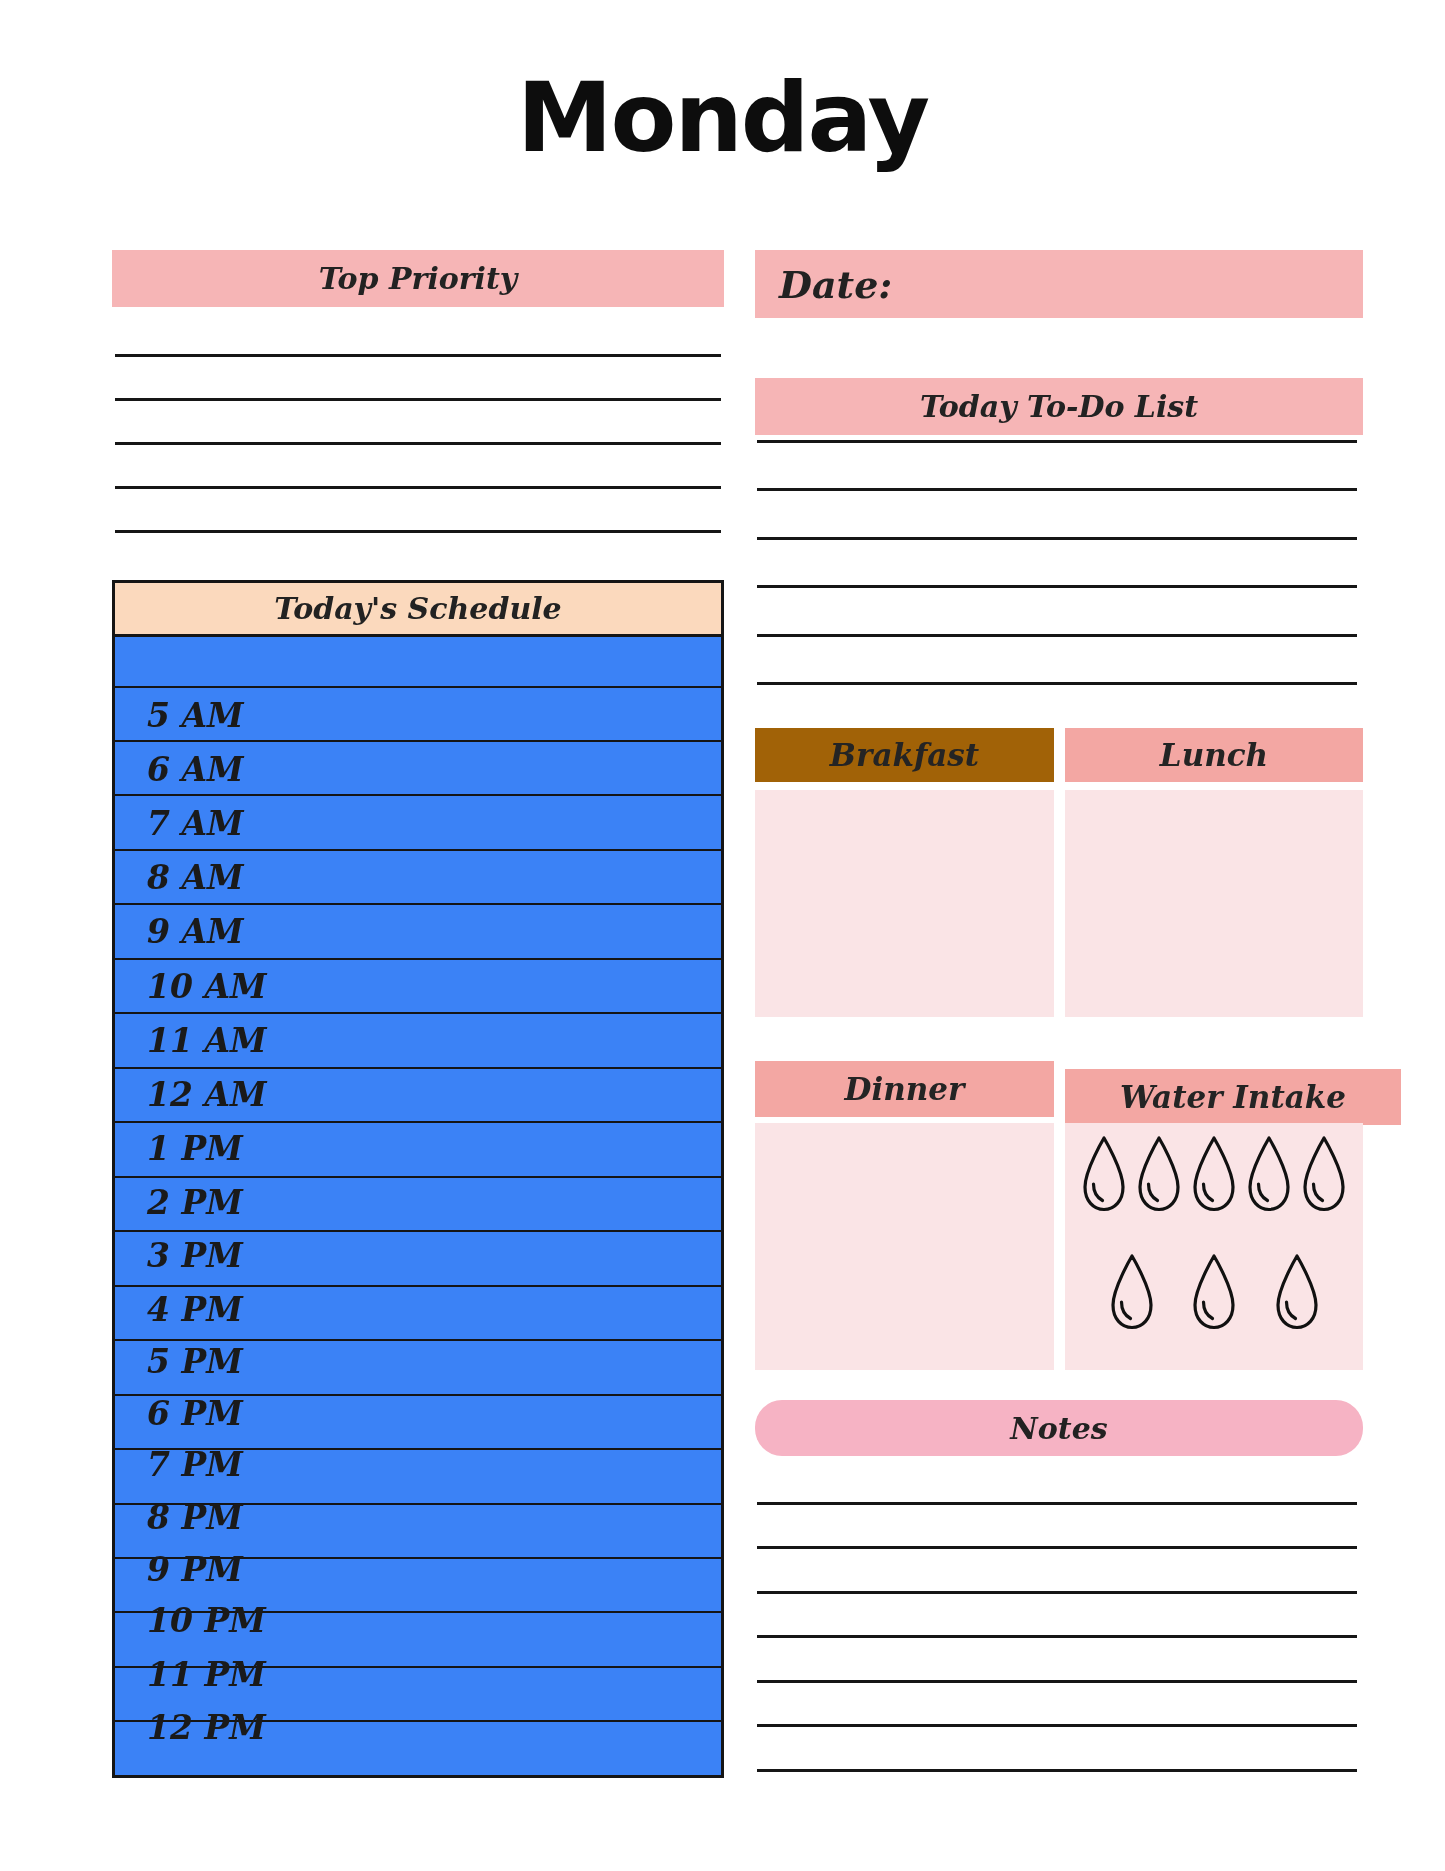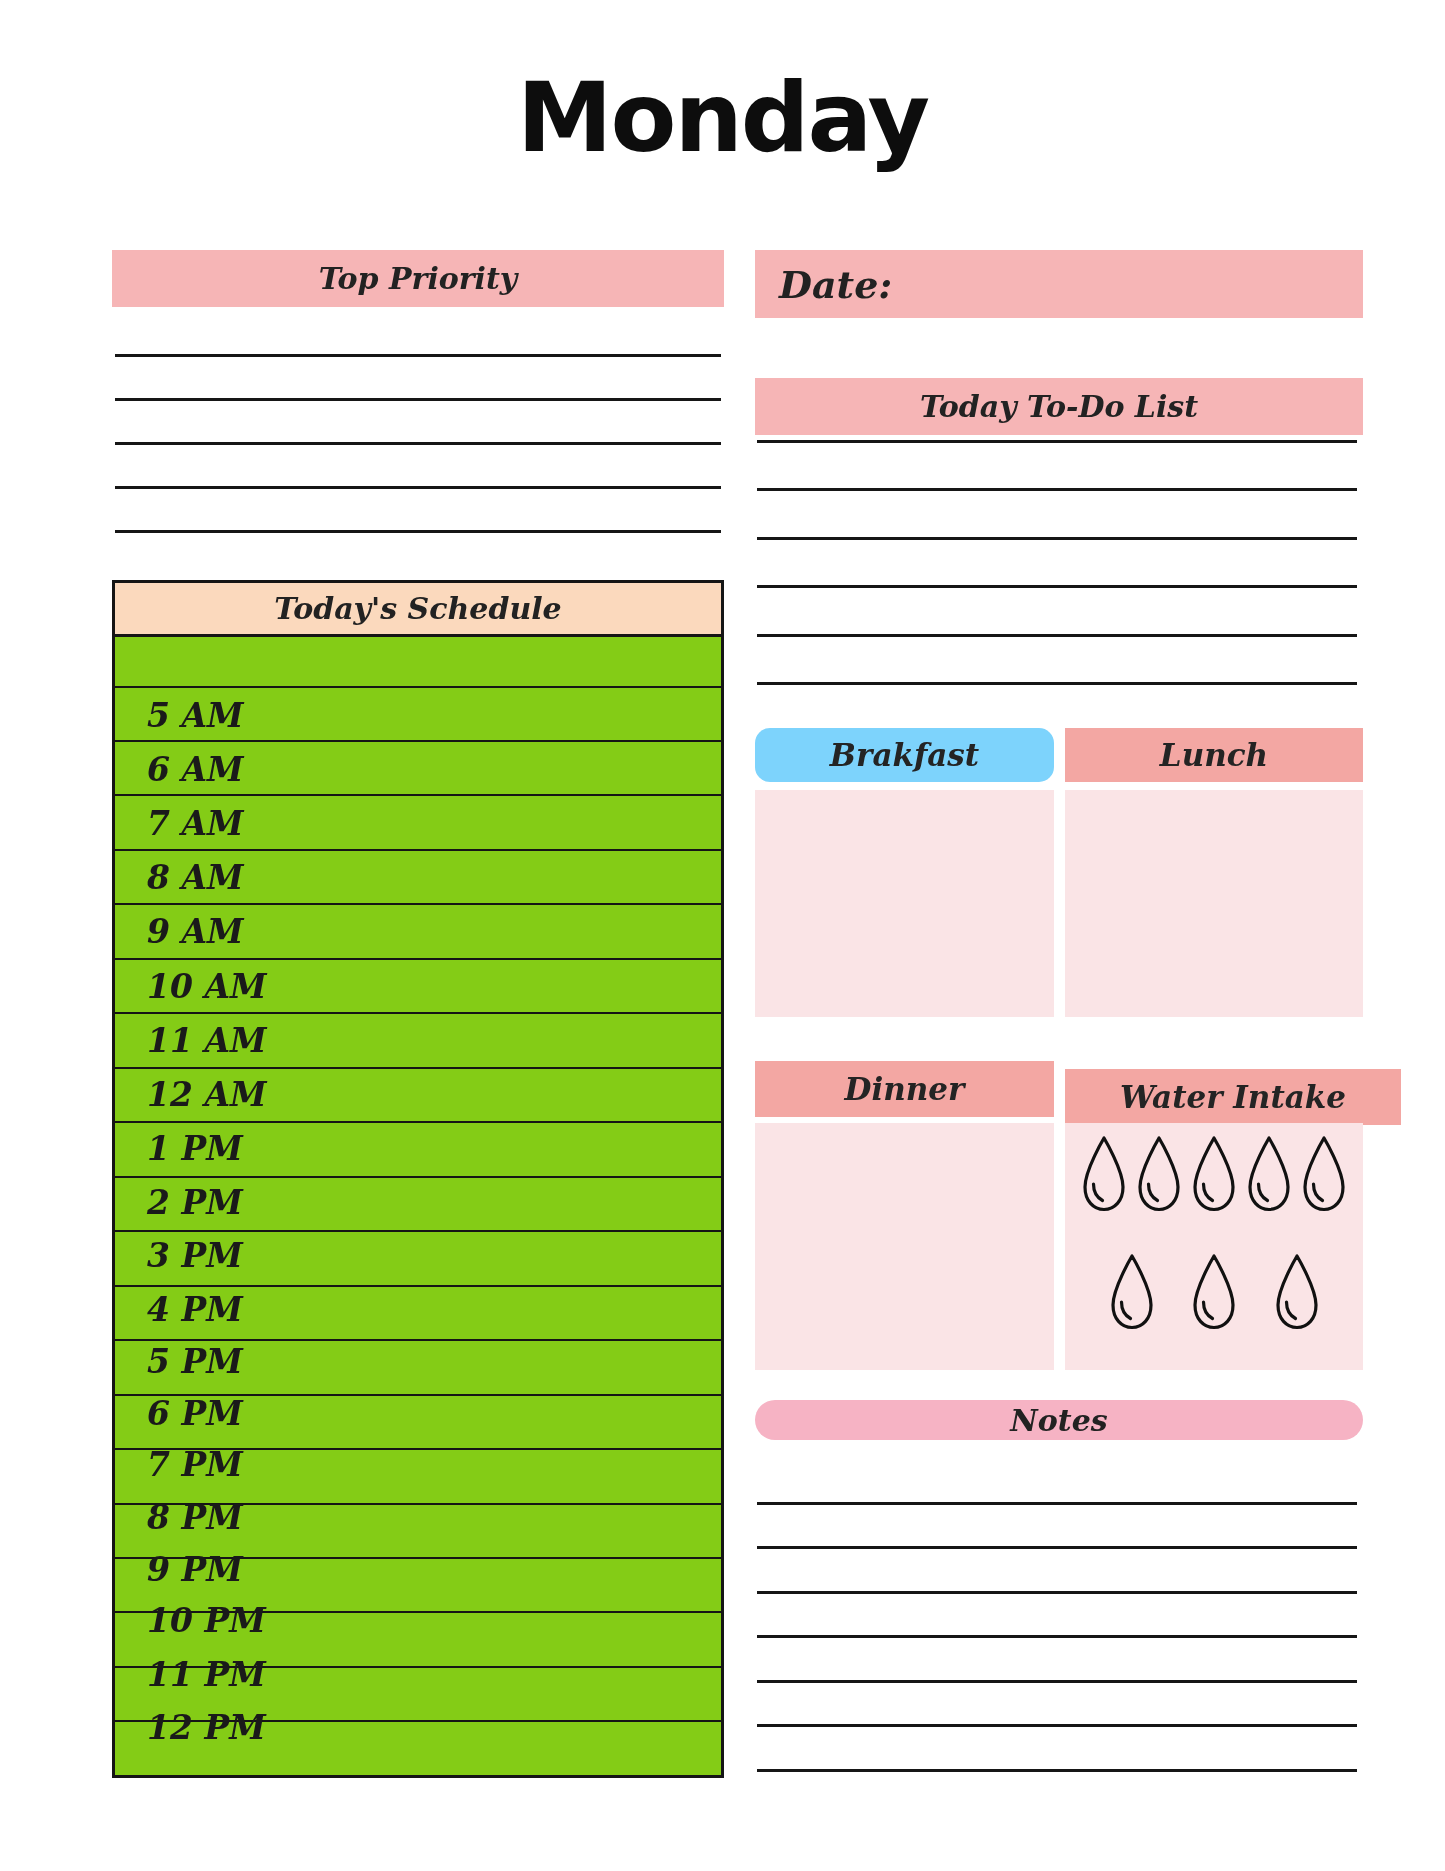--- a/index.html
+++ b/index.html
@@ -21,36 +21,36 @@
 
   
   .banner {
     display:flex; align-items:center; justify-content:center;
     font-style:italic; font-weight:700; font-size:30px; color:#222;
   }
   .tp-banner   { left:112px; top:250px; width:612px; height:57px; }
   .date-banner { left:755px; top:250px; width:608px; height:68px;
                  justify-content:flex-start; padding-left:24px; font-size:38px; }
   .todo-banner { left:755px; top:330px; width:608px; height:57px; }
-  .notes-banner{ left:755px; top:1400px; width:608px; height:40px;border-radius:27px; }
+  .notes-banner{ left:755px; top:1400px; width:608px; height:56px;border-radius:27px; }
 
   
   .lines { display:flex; flex-direction:column; }
   .wline { border-bottom:3px solid #161616; }
   .tp-lines    { left:115px; top:313px; width:606px; }
   .tp-lines    .wline { height:44px; }
   .todo-lines  { left:757px; top:394px; width:600px; }
   .todo-lines  .wline { height:48.5px; }
   .notes-lines { left:757px; top:1460px; width:600px; }
   .notes-lines .wline { height:44.5px; }
 
   
   .schedule {
     left:112px; top:580px; width:612px; height:1198px;
-    border:3px solid #151515; background:#84cc16;
+    border:3px solid #151515; background:#3b82f6;
     display:flex; flex-direction:column;
   }
   .sch-header {
     height:54px; flex:none; border-bottom:3px solid #151515;
     display:flex; align-items:center; justify-content:center;
     font-style:italic; font-weight:700; font-size:30px; color:#222;
   }
   .sch-empty { height:48.5px; flex:none; }
   .sched-rows { flex:1; display:flex; flex-direction:column; }
   .srow { flex:1; border-top:2.5px solid #151515; overflow:visible; }
@@ -189,21 +189,21 @@
 
   <div class="abs lines todo-lines">
     <div class="wline"></div>
   <div class="wline"></div>
       <div class="wline"></div>
       <div class="wline"></div>
       <div class="wline"></div>
       <div class="wline"></div>
     </div>
 
-  <div class="abs meal-header bk-header" style="background-color: #7dd3fc; border-radius: 15px;">
+  <div class="abs meal-header bk-header" style="background-color: #a16207;">
     <span>Brakfast</span>
   </div>
   <div class="abs meal-header lunch-header" style="background-color: rgb(243, 167, 163);">
     <span>Lunch</span>
   </div>
   <div class="abs meal-box bk-box" style="background-color: rgb(250, 228, 230);"></div>
   <div class="abs meal-box lunch-box" style="background-color: rgb(250, 228, 230);"></div>
 
   <div class="abs meal-header dinner-header" style="background-color: rgb(243, 167, 163);">
     <span>Dinner</span>

